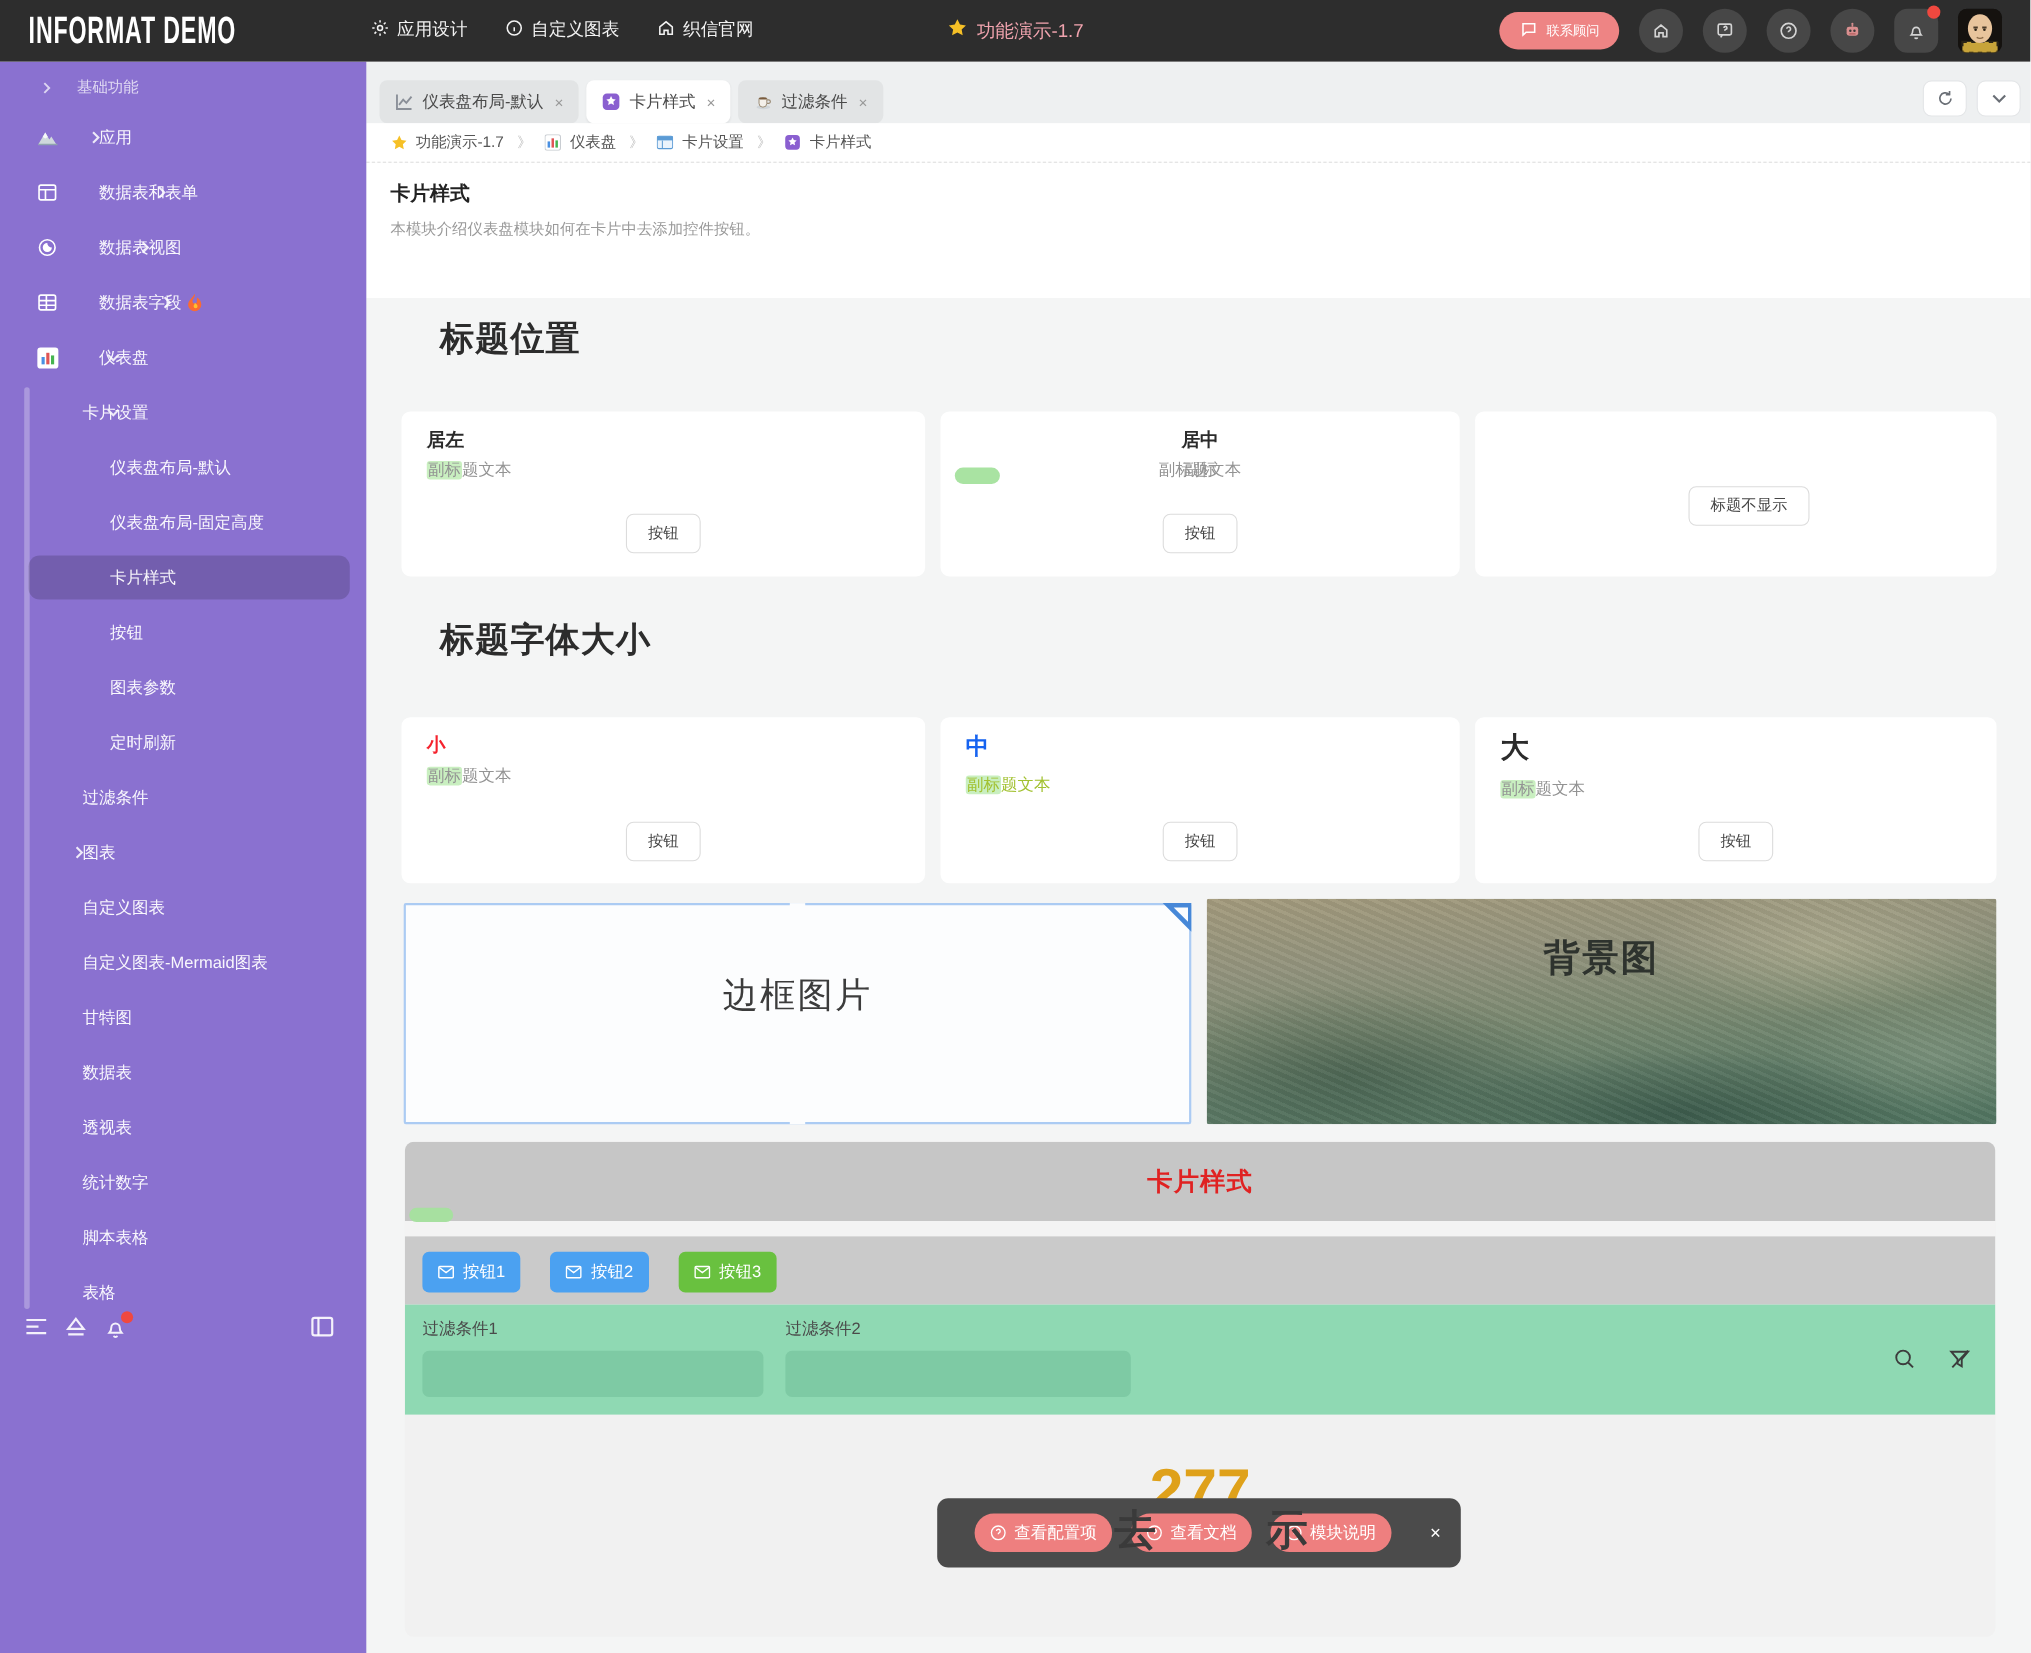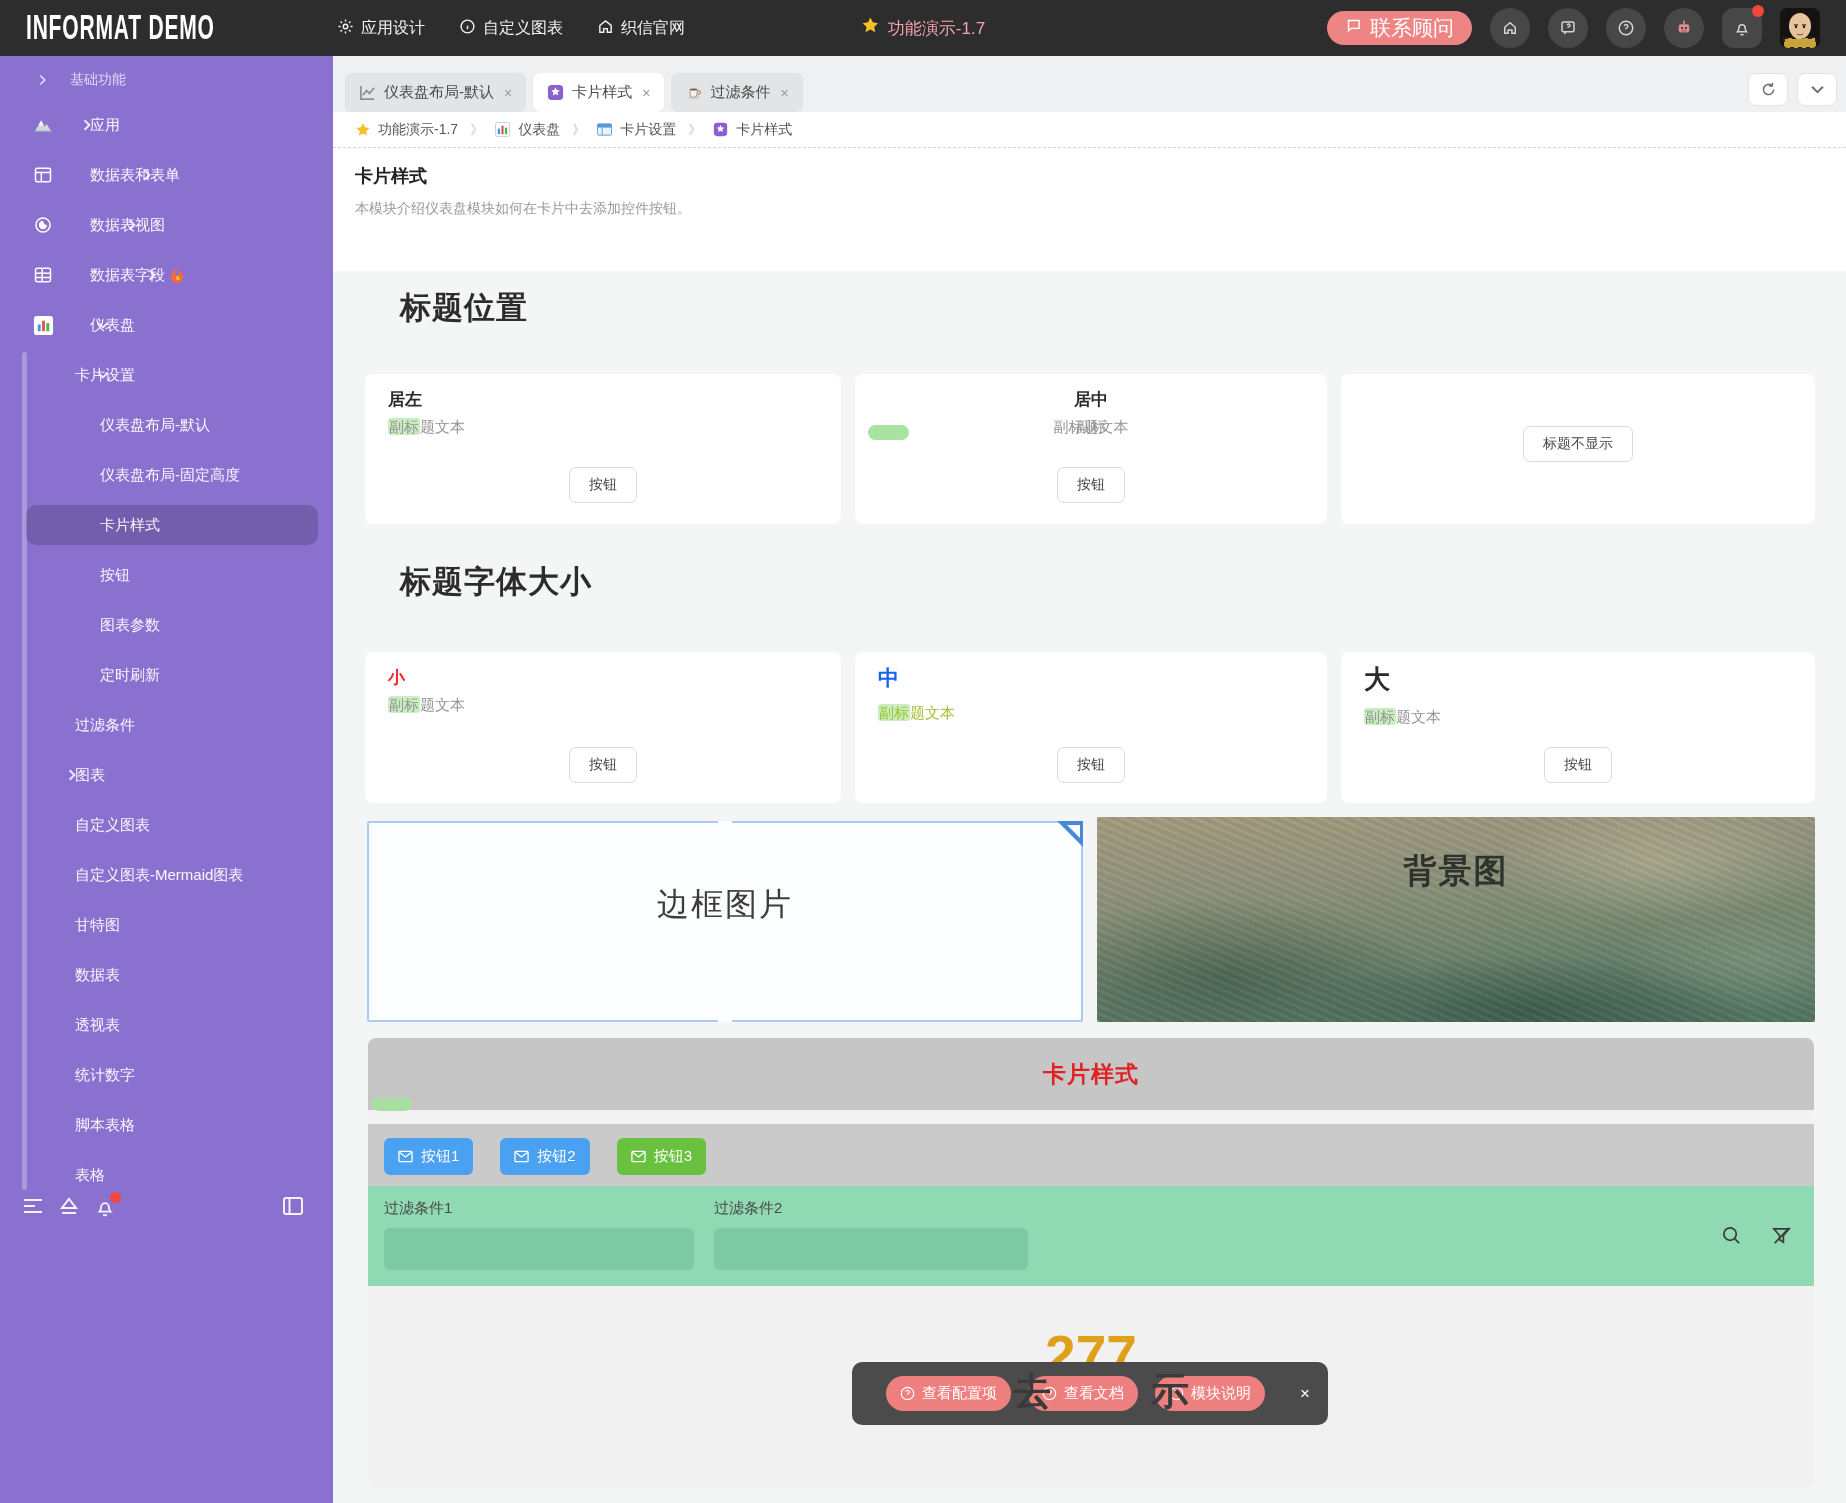--- a/index.html
+++ b/index.html
@@ -9,21 +9,21 @@
 
   
   .header { position:absolute; left:0; top:0; width:1846px; height:56px; background:#2d2d2d; z-index:30; display:flex; align-items:center; }
   .logo-box { width:333px; height:56px; display:flex; align-items:center; padding-left:26px; }
   .logo-text { color:#fff; font-weight:bold; font-size:27px; letter-spacing:1px; transform:scale(0.78,1.28); transform-origin:left center; white-space:nowrap; }
   .top-nav { display:flex; align-items:center; gap:34px; margin-left:4px; }
   .top-nav-item { display:flex; align-items:flex-start; gap:7px; color:#f2f2f2; font-size:16px; cursor:pointer; }
   .top-nav-item svg { width:17px; height:17px; }
   .app-title { position:absolute; left:50%; transform:translateX(-50%); display:flex; align-items:center; gap:8px; color:#f0a3ae; font-size:17px; }
   .hdr-right { position:absolute; right:26px; top:0; height:56px; display:flex; align-items:center; gap:18px; }
-  .contact-btn { display:flex; align-items:center; gap:8px; background:#ee8484; color:#fff; font-size:21px; height:34px; padding:0 18px; border-radius:18px; border:none; cursor:pointer;font-family:Liberation Mono, monospace; }
+  .contact-btn { display:flex; align-items:center; gap:8px; background:#ee8484; color:#fff; font-size:12px; height:34px; padding:0 18px; border-radius:18px; border:none; cursor:pointer;font-family:Liberation Mono, monospace; }
   .hdr-circle { width:40px; height:40px; border-radius:50%; background:#474747; display:flex; align-items:center; justify-content:center; color:#d4d4d4; cursor:pointer; position:relative; }
   .hdr-square { border-radius:12px; }
   .hdr-circle svg { width:18px; height:18px; }
   .red-dot { position:absolute; top:-3px; right:-2px; width:12px; height:12px; border-radius:50%; background:#f0483f; }
   .avatar { width:40px; height:40px; border-radius:8px; overflow:hidden; background:#141414; cursor:pointer; }
 
   
   .sidebar { position:absolute; left:0; top:56px; width:333px; height:1447px; background:#8a71d0; z-index:20; }
   .indent-line { position:absolute; left:22px; top:296px; width:5px; height:838px; background:rgba(255,255,255,0.28); border-radius:3px; }
   .sb-list { list-style:none; padding-top:4px; position:relative; }
@@ -76,21 +76,21 @@
   #r2c2 { left:522px; top:381px; width:472px; height:151px; }
   #r2c3 { left:1008px; top:381px; width:474px; height:151px; }
   .card { height:150px; }
 
   .card-title { position:absolute; left:23px; top:14px; font-size:17px; font-weight:bold; color:#2b2b2b; }
   .card-sub { position:absolute; left:23px; top:44px; font-size:15px; color:#939393; }
   .card.centered .card-title, .card.centered .card-sub { left:0; width:100%; text-align:center; }
   .hl { background:#c9efc0; border-radius:3px; padding:0 1px; }
   .btn-plain { position:absolute; left:50%; transform:translateX(-50%); top:93px; height:36px; padding:0 19px; background:#fff; border:1px solid #dcdcdc; border-radius:7px; font-size:14px; color:#454545; cursor:pointer; font-family:inherit; }
   .green-pill { position:absolute; left:13px; top:51px; width:41px; height:15px; border-radius:8px; background:#a9e3a2; }
-  #r1c3 .btn-plain { top:52px; }
+  #r1c3 .btn-plain { top:68px;margin-left:12px; }
   #r2c1 .card-title { color:#f5222d; }
   #r2c2 .card-title { color:#1663f0; font-size:21px; top:12px; }
   #r2c2 .card-sub { top:52px; color:#a2c130; }
   #r2c3 .card-title { font-size:26px; top:10px; }
   #r2c3 .card-sub { top:56px; }
   #r2c1 .btn-plain, #r2c2 .btn-plain, #r2c3 .btn-plain { top:95px; }
 
   
   .border-card { position:absolute; left:34px; top:550px; width:716px; height:201px; background:#fcfdfe; border:2px solid #abcbf3; border-radius:2px; display:flex; align-items:center; justify-content:center; }
   .border-card .seam-t { position:absolute; top:-2px; left:50%; transform:translateX(-50%); width:14px; height:3px; background:#fcfdfe; }

